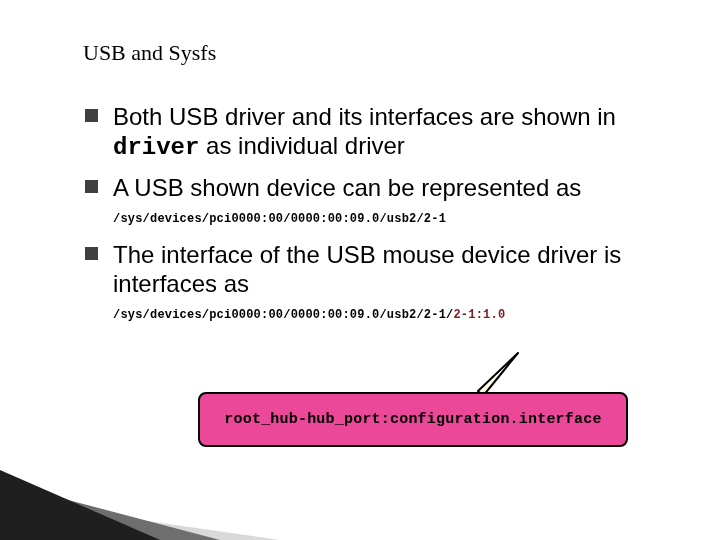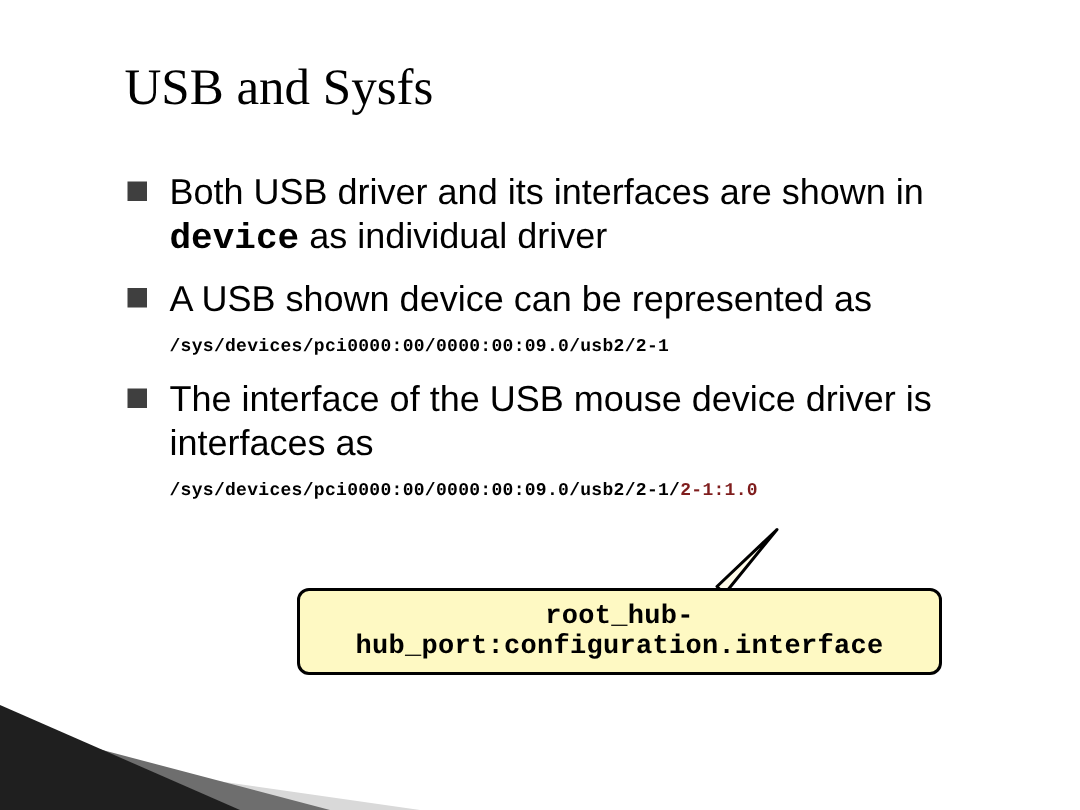--- a/index.html
+++ b/index.html
@@ -10,21 +10,21 @@
     position: relative;
   }
   .slide {
     width: 720px;
     height: 540px;
     position: relative;
     padding: 40px 60px 0 85px;
   }
   .title {
     font-family: "Times New Roman", Times, serif;
-    font-size: 34px;
+    font-size: 22px;
     font-weight: 400;
     color: #000;
     margin-bottom: 36px;
     margin-left: -2px;
   }
   .bullets {
     list-style: none;
   }
   .bullets > li {
     position: relative;
@@ -58,27 +58,27 @@
   }
   .path .hl { color: #7f1d1d; }
   .callout-wrap {
     position: absolute;
     left: 198px;
     top: 392px;
     width: 430px;
   }
   .callout-box {
     position: relative;
-    background: #fef9c3;
+    background: #ec4899;
     border: 2px solid #000;
     border-radius: 8px;
-    padding: 7px 10px;
+    padding: 17px 10px;
     font-family: "Courier New", Courier, monospace;
     font-weight: bold;
-    font-size: 18px;
+    font-size: 15px;
     text-align: center;
     letter-spacing: 0.2px;
   }
   .callout-arrow {
     position: absolute;
     left: 418px;
     top: 348px;
     width: 120px;
     height: 60px;
     pointer-events: none;
@@ -94,21 +94,21 @@
 </style>
 </head>
 <body>
 
 <div class="slide">
 
   <h1 class="title">USB and Sysfs</h1>
 
   <ul class="bullets">
     <li>
-      <span>Both USB driver and its interfaces are shown in </span><span class="mono">device</span><span> as individual driver</span>
+      <span>Both USB driver and its interfaces are shown in </span><span class="mono">driver</span><span> as individual driver</span>
     </li>
     <li>
       <span>A USB shown device can be represented as</span>
     </li>
   </ul>
   <div class="path">/sys/devices/pci0000:00/0000:00:09.0/usb2/2-1</div>
 
   <ul class="bullets">
     <li>
       <span>The interface of the USB mouse device driver is interfaces as</span>

